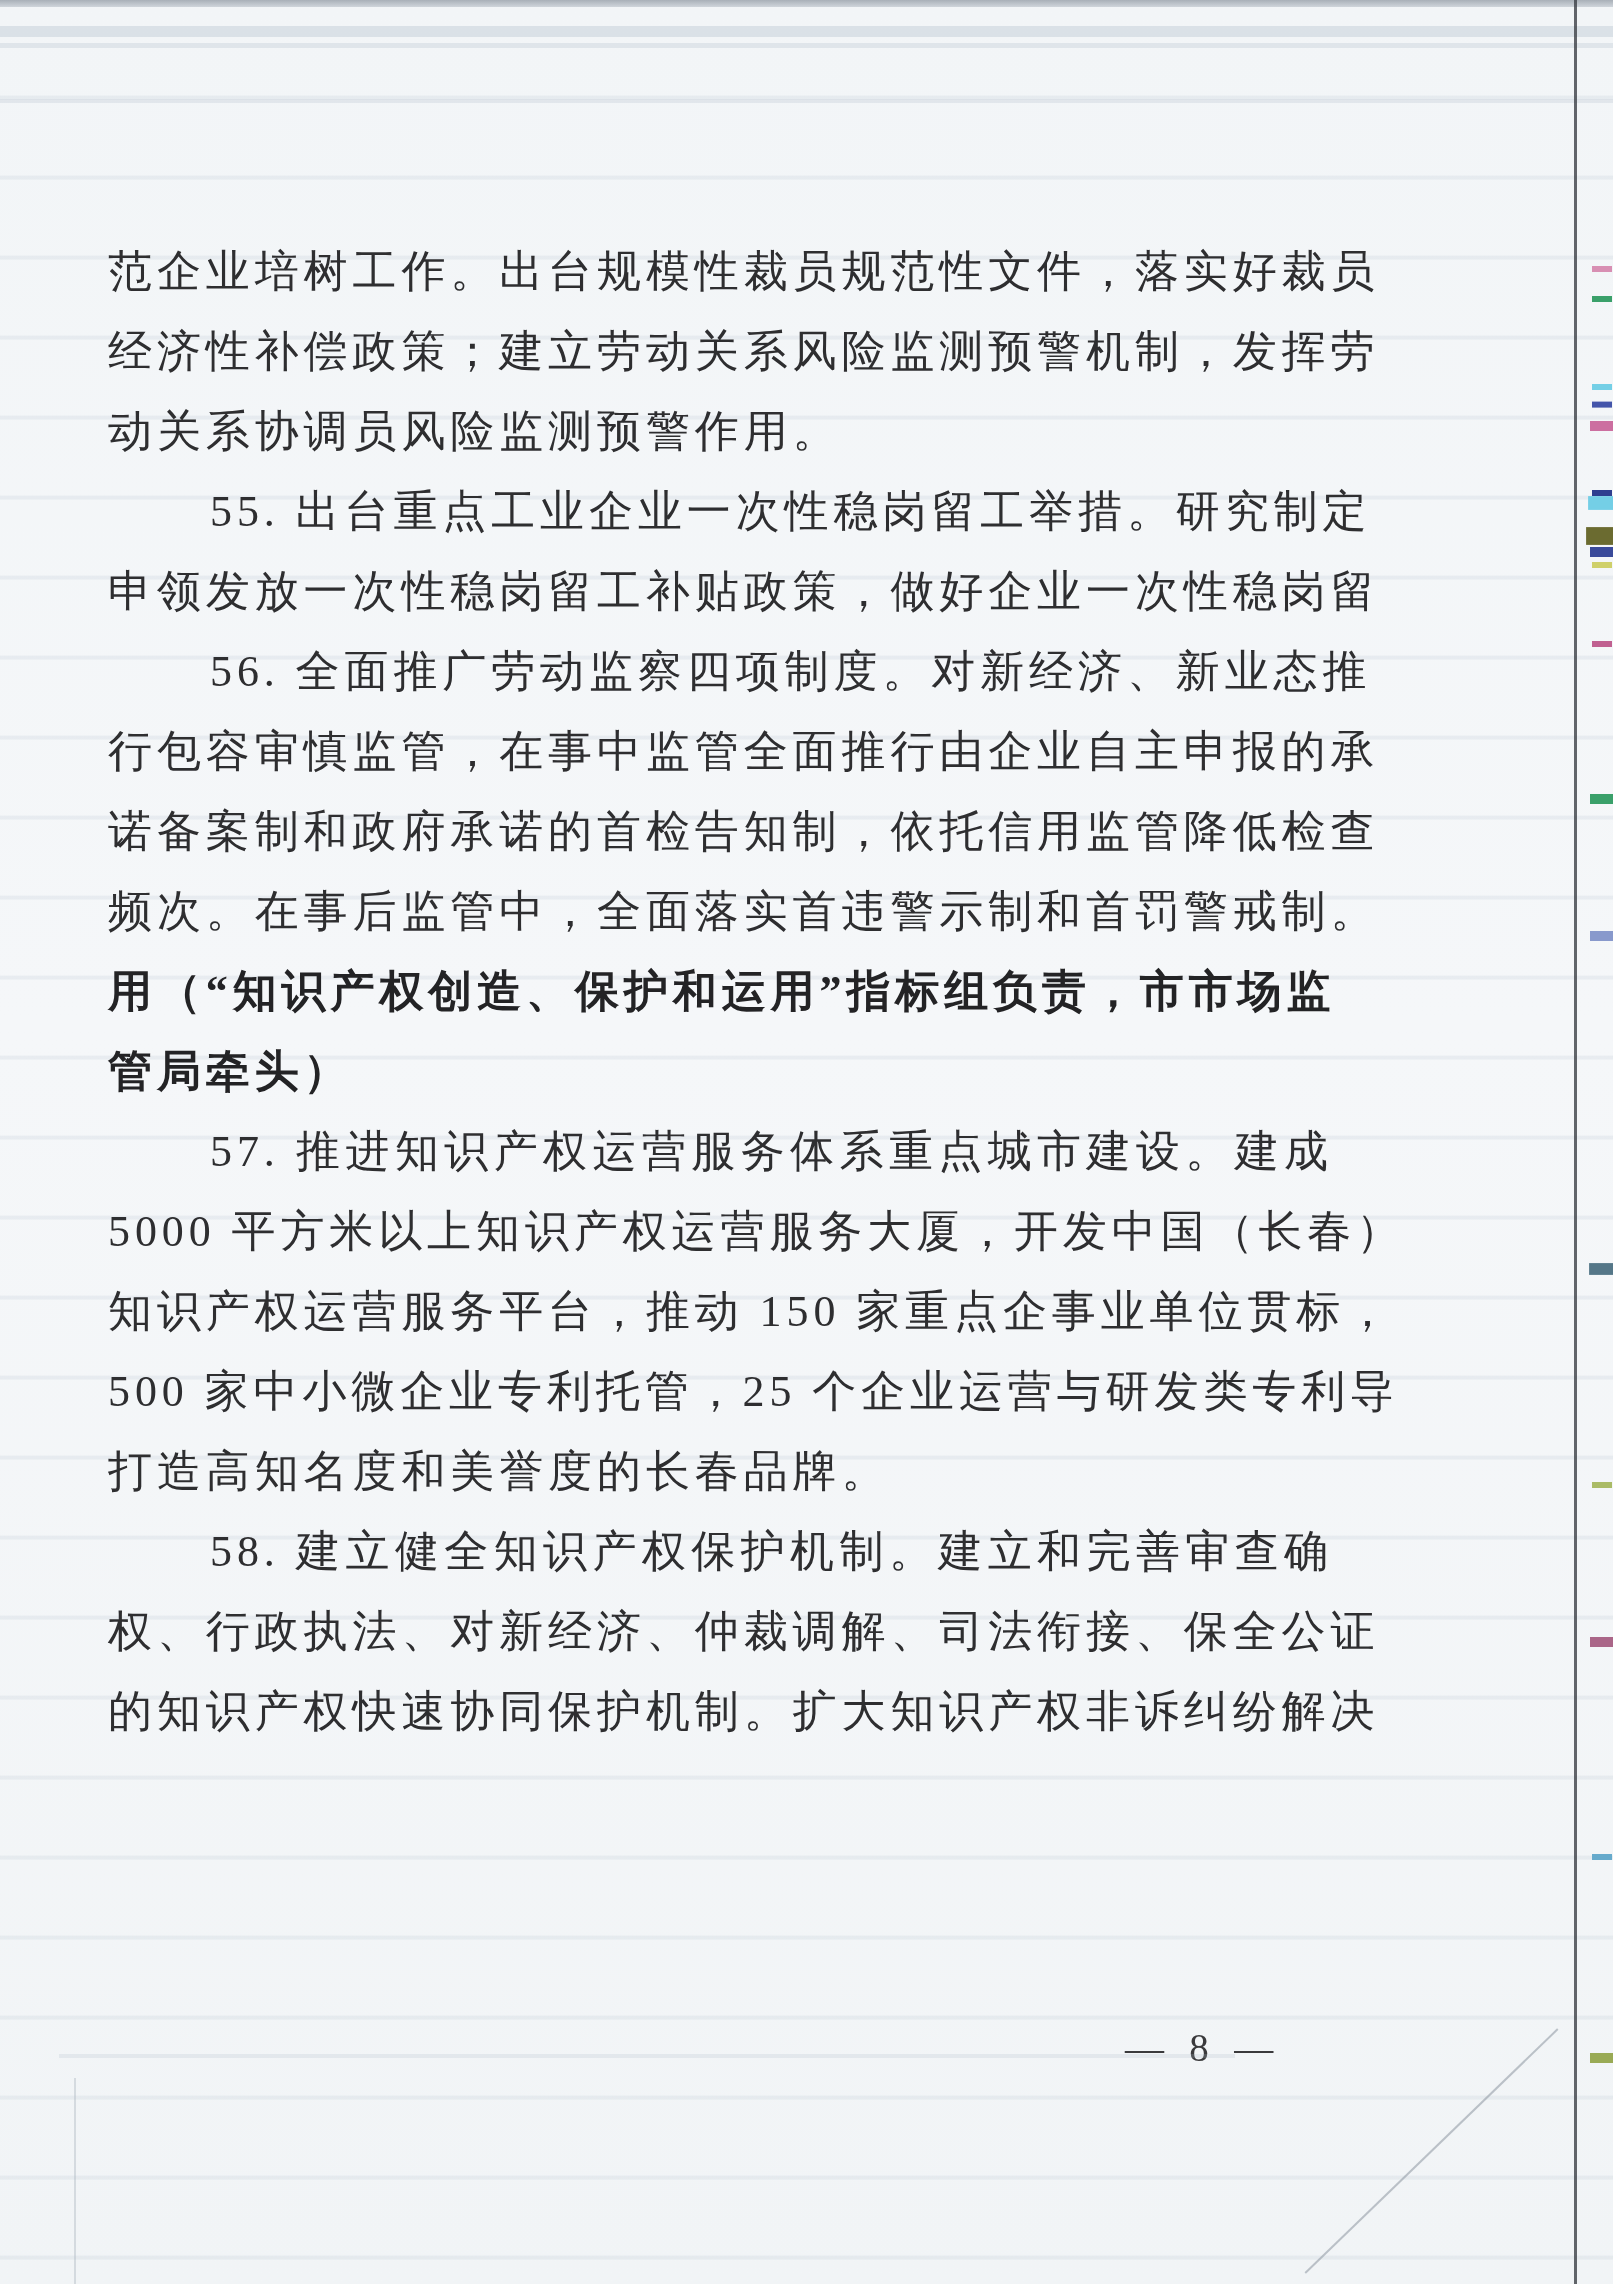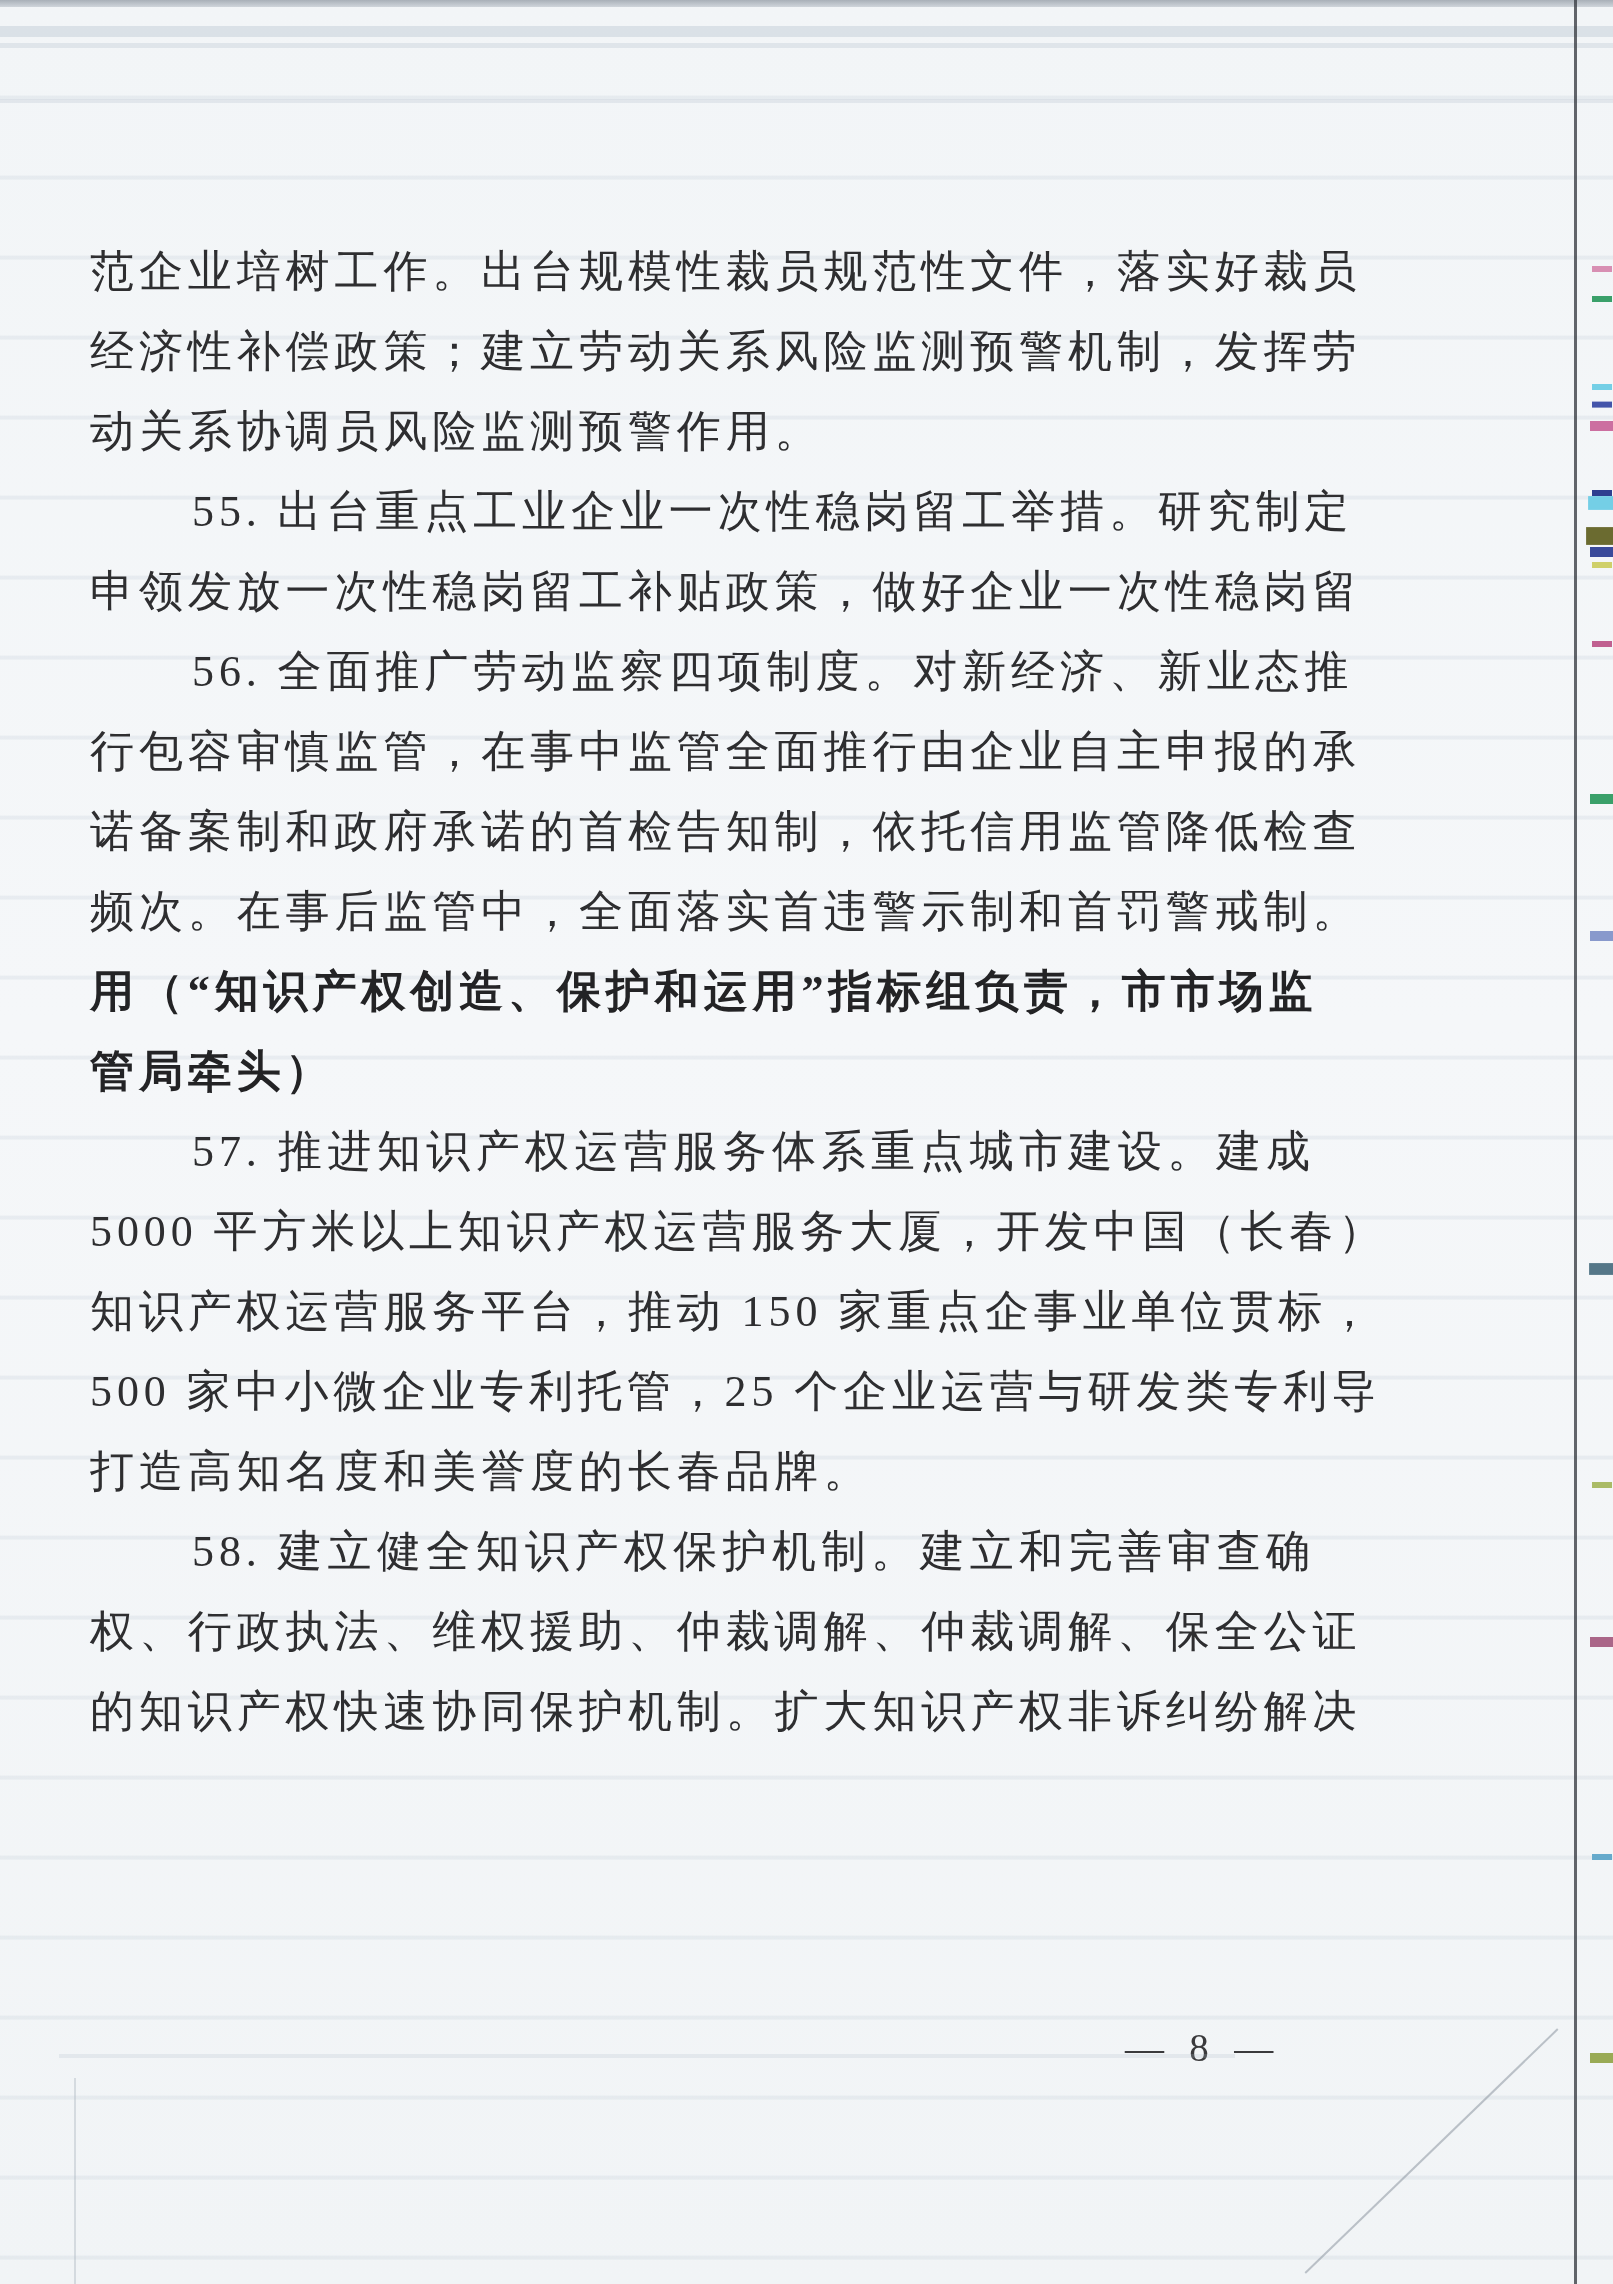--- a/index.html
+++ b/index.html
@@ -18,21 +18,21 @@
     background-position:0 19.6px;
     pointer-events:none;
   }
   .scan-top-edge{position:absolute;top:0;left:0;width:100%;height:6.9px;
     background:linear-gradient(180deg,#a9b0b8,#cfd5db);}
   .streak-a{position:absolute;top:25.5px;left:0;width:100%;height:11.8px;background:rgba(175,188,200,.35);}
   .streak-b{position:absolute;top:43px;left:0;width:100%;height:4.9px;background:rgba(175,188,200,.28);}
   .streak-c{position:absolute;top:99px;left:0;width:100%;height:3.9px;background:rgba(175,188,200,.25);}
   .streak-d{position:absolute;top:2054px;left:59px;width:1176px;height:3.9px;background:rgba(175,188,200,.22);}
 
-  .textblock{position:absolute;left:90px;top:232px;width:1225px;}
+  .textblock{position:absolute;left:108px;top:232px;width:1225px;}
   .line{
     margin:0;height:80px;line-height:80px;
     font-size:44px;letter-spacing:4.9px;color:#2e2e30;
     text-align:justify;text-align-last:justify;text-justify:inter-character;
     word-break:keep-all;white-space:nowrap;
     font-weight:400;
   }
   .line.indent{text-indent:102px;}
   .line.short{text-align-last:left;}
   .line.em{font-weight:bold;color:#232325;}
@@ -92,21 +92,21 @@
     <p class="line">诺备案制和政府承诺的首检告知制，依托信用监管降低检查</p>
     <p class="line">频次。在事后监管中，全面落实首违警示制和首罚警戒制。</p>
     <p class="line em">用（“知识产权创造、保护和运用”指标组负责，市市场监</p>
     <p class="line short em">管局牵头）</p>
     <p class="line indent">57. 推进知识产权运营服务体系重点城市建设。建成</p>
     <p class="line">5000 平方米以上知识产权运营服务大厦，开发中国（长春）</p>
     <p class="line">知识产权运营服务平台，推动 150 家重点企事业单位贯标，</p>
     <p class="line">500 家中小微企业专利托管，25 个企业运营与研发类专利导</p>
     <p class="line short">打造高知名度和美誉度的长春品牌。</p>
     <p class="line indent">58. 建立健全知识产权保护机制。建立和完善审查确</p>
-    <p class="line">权、行政执法、维权援助、仲裁调解、仲裁调解、保全公证</p>
+    <p class="line">权、行政执法、对新经济、仲裁调解、司法衔接、保全公证</p>
     <p class="line">的知识产权快速协同保护机制。扩大知识产权非诉纠纷解决</p>
   </div>
 
   <div class="pagenum">— 8 —</div>
 
   <div class="edge-line"></div>
   <div class="noise-strip"></div>
   <div class="fold"></div>
   <div class="streak-d"></div>
   <div class="crease"></div>

